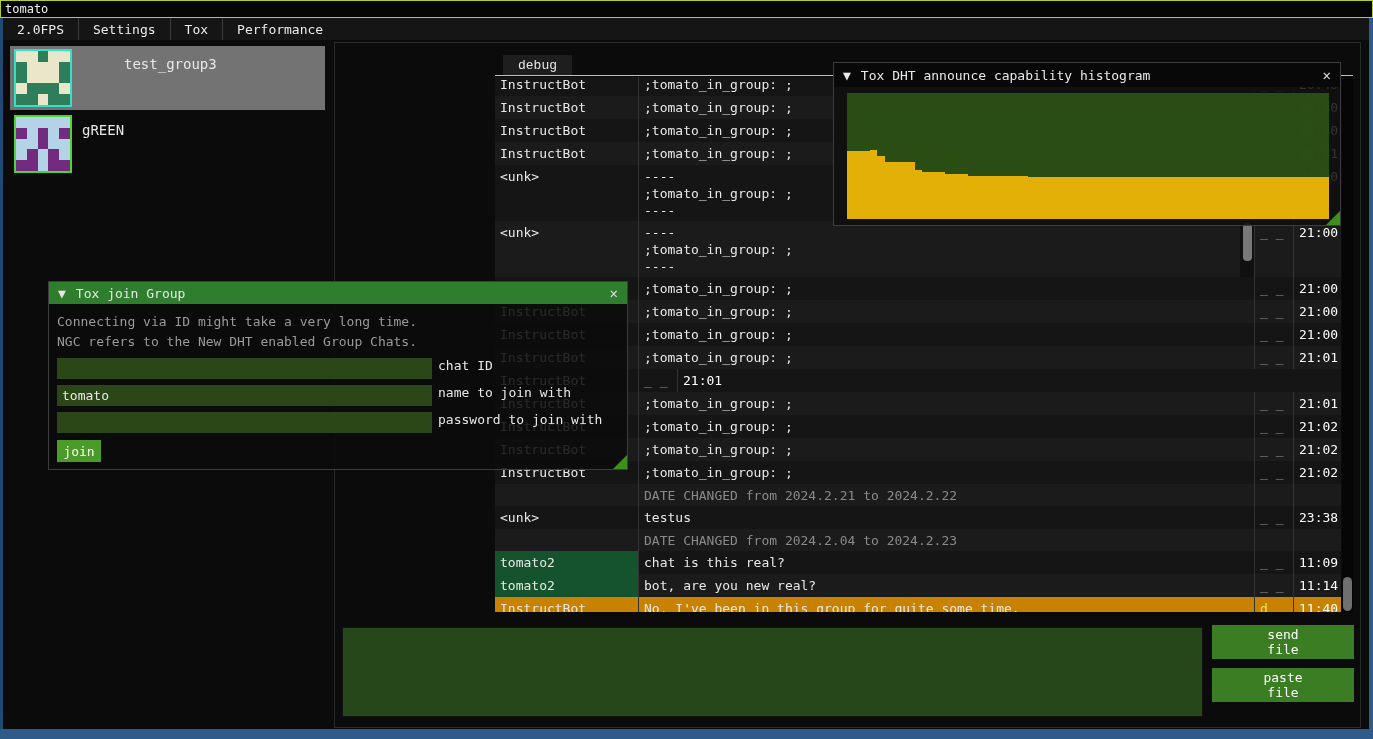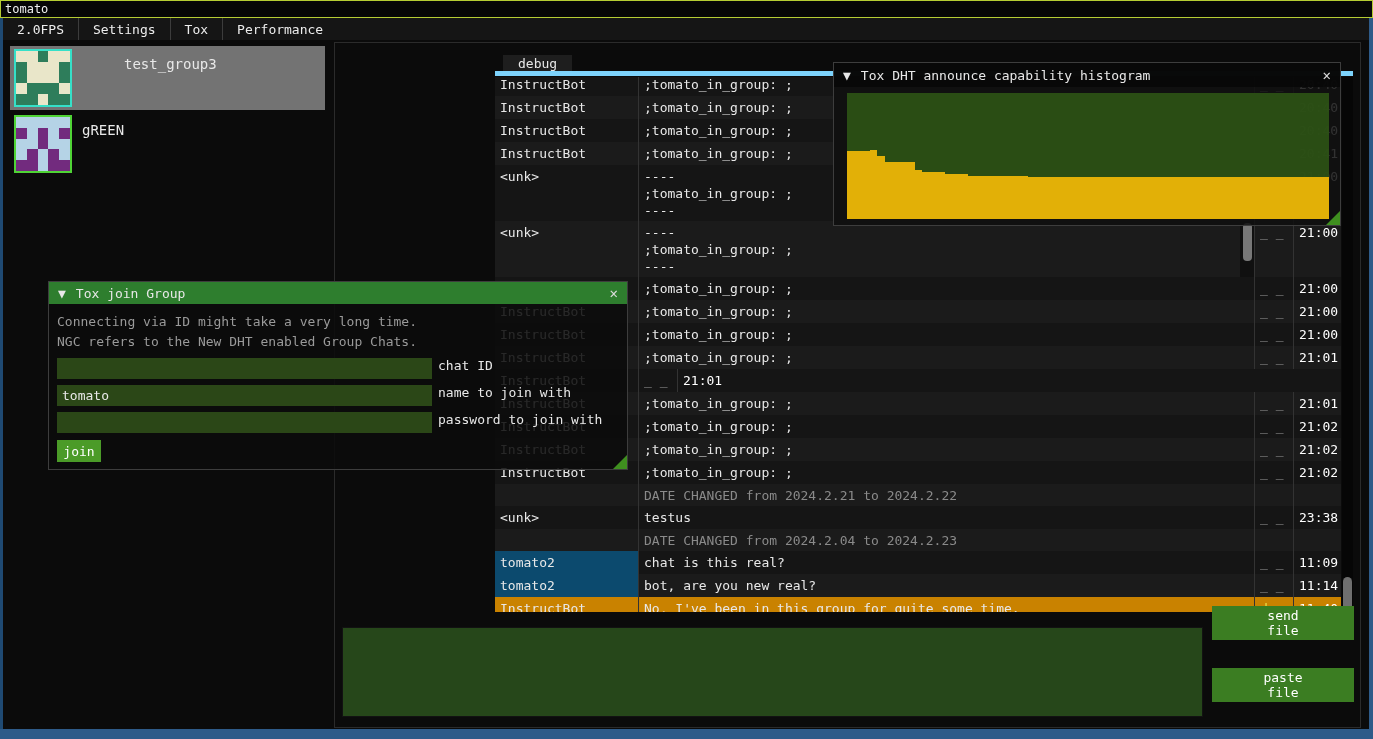--- a/index.html
+++ b/index.html
@@ -32,31 +32,31 @@
 
   
   .subs-panel { position:absolute; left:340px; top:57px; width:152px; height:563px;
                 background:#0e0e0e; border:1px solid #3d3d3d; z-index:2; }
   .subs-header { padding:8px 0 0 9px; }
   .subs-sep { height:1px; background:#5d5d5d; margin:7px 7px 6px 7px; }
   .subs-item { padding:1px 0 1px 9px; line-height:19px; white-space:nowrap; }
 
   
   .chat-panel { position:absolute; left:495px; top:55px; width:858px; height:557px; z-index:2; }
-  .tabbar { height:21px; border-bottom:5px solid #7dd3fc; display:flex; }
+  .tabbar { height:21px; border-bottom:1px solid #7dd3fc; display:flex;font-family:Liberation Mono, monospace; }
   .tab { background:#1e1e1e; padding:0 15px; margin-left:8px; display:flex; align-items:center; }
   .chat-rows { position:absolute; left:0; top:22px; width:846px; height:535px; overflow:hidden; }
   .chat-row { display:flex; min-height:23px; background:#151515; }
   .chat-row.odd { background:#1b1b1b; }
   .chat-row.first { margin-top:-4px; }
   .chat-row.date-row { min-height:21px; }
   .chat-row.highlight { background:#c98200; }
   .cell { padding:3px 0 2px 5px; border-right:1px solid #333; line-height:17px; }
   .name-cell { width:144px; white-space:nowrap; overflow:hidden; }
-  .name-cell.tint { background:#0c4a6e; }
+  .name-cell.tint { background:#14532d; }
   .chat-row.highlight .name-cell { background:transparent; }
   .msg-cell { flex:1; white-space:pre-line; position:relative; }
   .status-cell { width:39px; color:#9a9a9a; white-space:nowrap; }
   .time-cell { width:47px; border-right:none; color:#fff; }
   .date-text { color:#8a8a8a; }
   .st-d { color:#e8e34a; }
   .mini-track { position:absolute; right:0; top:0; bottom:0; width:14px; background:#101010; }
   .mini-thumb { position:absolute; right:2px; top:2px; width:9px; height:38px; background:#787878; border-radius:4px; }
   .vscroll { position:absolute; right:0; top:22px; width:11px; height:535px; background:#060606; }
   .vscroll-thumb { position:absolute; left:1px; bottom:1px; width:9px; height:34px; background:#6f6f6f; border-radius:5px; }
@@ -310,21 +310,21 @@
           <div class="cell status-cell"><span class="st-d">d</span> <span>_</span></div>
           <div class="cell time-cell">11:40</div>
         </div>
       </div>
     <div class="vscroll">
       <div class="vscroll-thumb"></div>
     </div>
   </div>
 
   <textarea class="composer-input" style=""></textarea>
-  <button class="file-btn" style="top:606px;" id="send-file-btn">
+  <button class="file-btn" style="top:625px;" id="send-file-btn">
       <div>send</div>
       <div>file</div>
     </button>
   <button class="file-btn" style="top:668px;" id="paste-file-btn">
       <div>paste</div>
       <div>file</div>
     </button>
 
   <div class="fwin histo-win">
     <div class="fwin-title">

